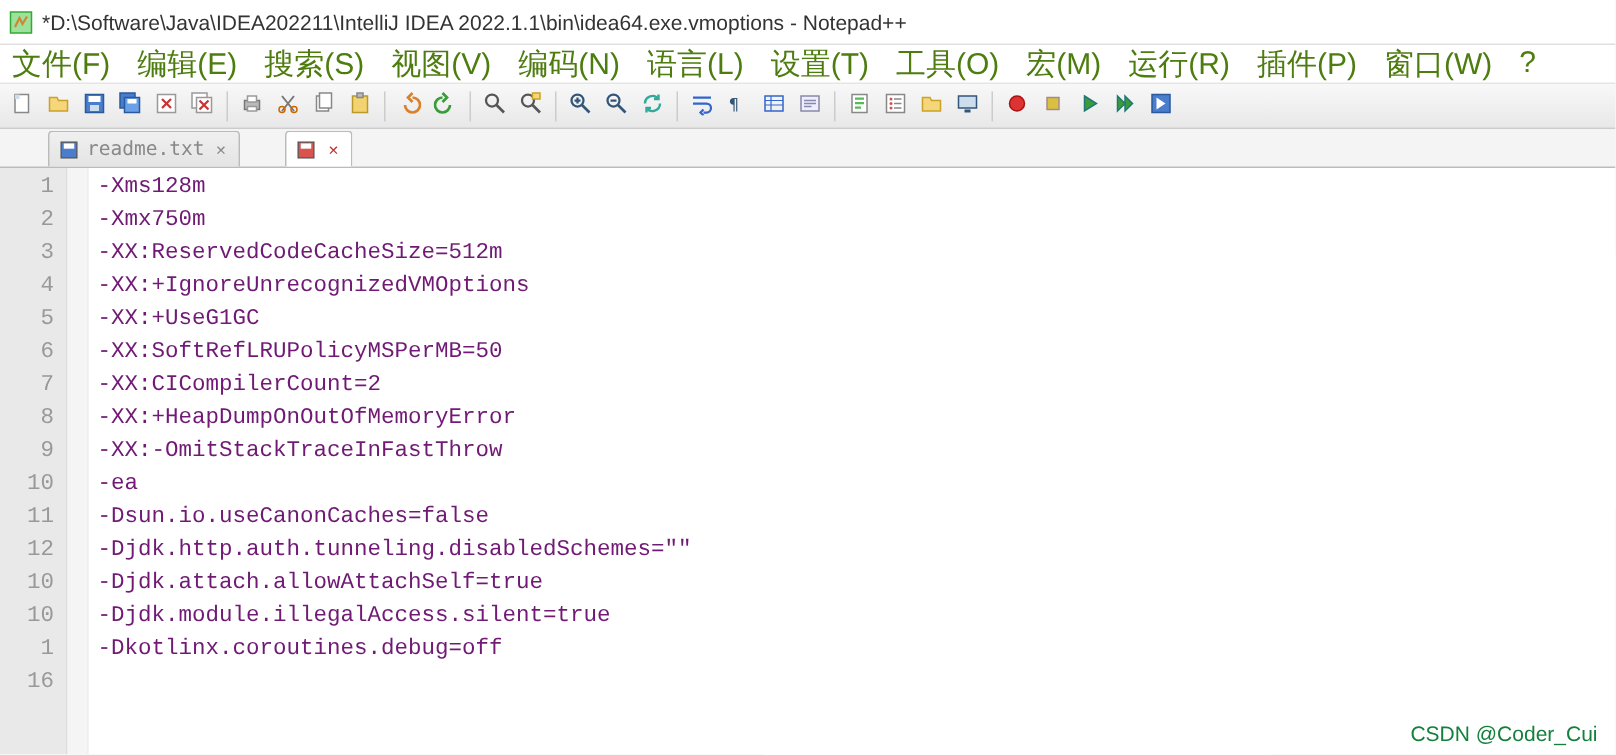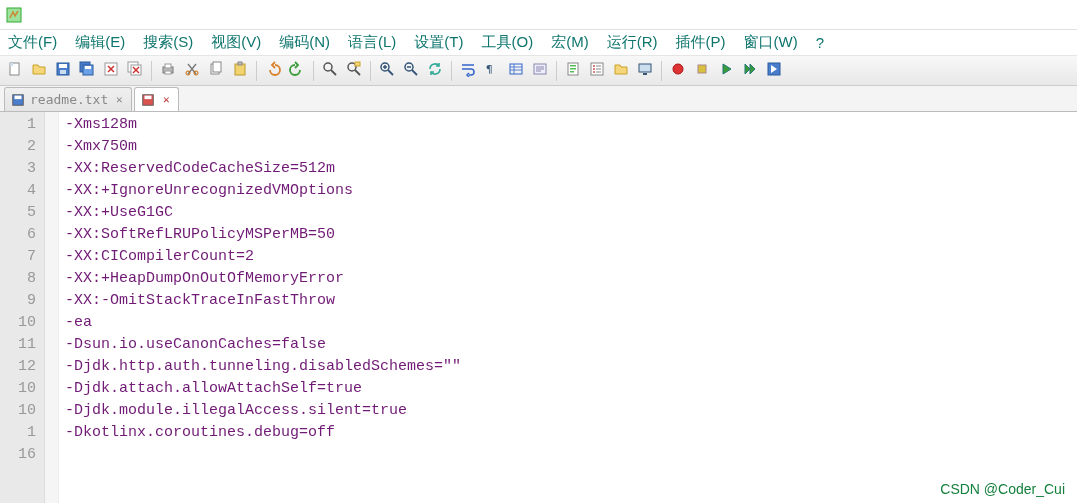--- a/index.html
+++ b/index.html
@@ -1,27 +1,27 @@
 <!DOCTYPE html>
 <html><head>
 <meta charset="utf-8">
 <style>
 * { margin: 0; padding: 0; box-sizing: border-box; }
 body { font-family: "Microsoft YaHei", "SimSun", Arial, sans-serif; font-size: 13px; background: #f0f0f0; width: 1077px; height: 503px; overflow: hidden; position: relative; }
 .titlebar { background: #fff; height: 30px; display: flex; align-items: center; padding: 0 6px; border-bottom: 1px solid #e0e0e0; }
 .titlebar .icon { width: 16px; height: 16px; margin-right: 6px; }
 .titlebar .title { font-size: 14px; color: #333; }
 .menubar { background: #fff; height: 26px; display: flex; align-items: center; padding: 0 8px; gap: 18px; border-bottom: 1px solid #e5e5e5; }
-.menubar .menu-item { font-size: 15px; color: #0f766e; cursor: default; }
+.menubar .menu-item { font-size: 20px; color: #4d7c0f; cursor: default; }
 .toolbar { background: linear-gradient(#f8f8f8,#e8e8e8); height: 30px; display: flex; align-items: center; padding: 0 4px; gap: 2px; border-bottom: 1px solid #ccc; }
 .tb-btn { width: 22px; height: 22px; display: flex; align-items: center; justify-content: center; border: 1px solid transparent; border-radius: 2px; cursor: default; }
 .tb-sep { width: 1px; height: 20px; background: #ccc; margin: 0 3px; }
 .tb-btn svg { width: 16px; height: 16px; }
 .tabbar { background: #f4f4f4; height: 26px; display: flex; align-items: flex-end; padding: 0 4px; border-bottom: 1px solid #bbb; }
-.tab { display: flex; align-items: center; height: 24px; padding: 0 6px; margin-right: 2px; border: 1px solid #bbb; border-bottom: none; border-radius: 3px 3px 0 0; font-family: Consolas, monospace; font-size: 13px; gap: 5px; cursor: default; }
+.tab { display: flex; align-items: center; height: 24px; padding: 0 6px; margin-right: 2px; border: 1px solid #bbb; border-bottom: none; border-radius: 3px 3px 0 0; font-family: Consolas, monospace; font-size: 13px; gap: 5px; cursor: default; margin-left: 28px; }
 .tab.inactive { background: linear-gradient(#f0f0f0,#e4e4e4); color: #888; }
 .tab.active { background: #fff; color: #333; }
 .tab .save-icon { width: 14px; height: 14px; }
 .tab .close { width: 12px; height: 12px; font-size: 11px; color: #888; display:flex; align-items:center; justify-content:center; }
 .tab.active .close { color:#b33; }
 .editor { display: flex; background: #fff; height: calc(503px - 30px - 26px - 30px - 26px); font-family: Consolas, "Courier New", monospace; font-size: 15px; overflow: hidden; }
 .gutter { background: #e9e9e9; color: #999; text-align: right; padding: 2px 8px 2px 18px; user-select: none; line-height: 22px; border-right: 1px solid #ddd; }
 .edge { width: 14px; background: #f5f5f5; border-right: 1px solid #eee; }
 .code { padding: 2px 6px; color: #701a75; line-height: 22px; white-space: pre; flex: 1; }
 .watermark { position: absolute; right: 12px; bottom: 6px; color: #15803d; font-size: 14px; font-family: Arial, sans-serif; }
@@ -29,20 +29,21 @@
 </head>
 <body>
 
 <div class="titlebar">
   <span class="icon">
     <svg viewBox="0 0 16 16">
         <rect x="1" y="1" width="14" height="14" fill="#9de19d" stroke="#3a3"></rect>
         <path d="M4 11 L7 5 L9 9 L12 4" stroke="#c83" stroke-width="1.5" fill="none"></path>
       </svg>
   </span>
+  <span class="title">*D:\Software\Java\IDEA202211\IntelliJ IDEA 2022.1.1\bin\idea64.exe.vmoptions - Notepad++</span>
 </div>
 
 <div class="menubar" id="menubar">
     <span class="menu-item">文件(F)</span>
     <span class="menu-item">编辑(E)</span>
     <span class="menu-item">搜索(S)</span>
     <span class="menu-item">视图(V)</span>
     <span class="menu-item">编码(N)</span>
     <span class="menu-item">语言(L)</span>
     <span class="menu-item">设置(T)</span>

